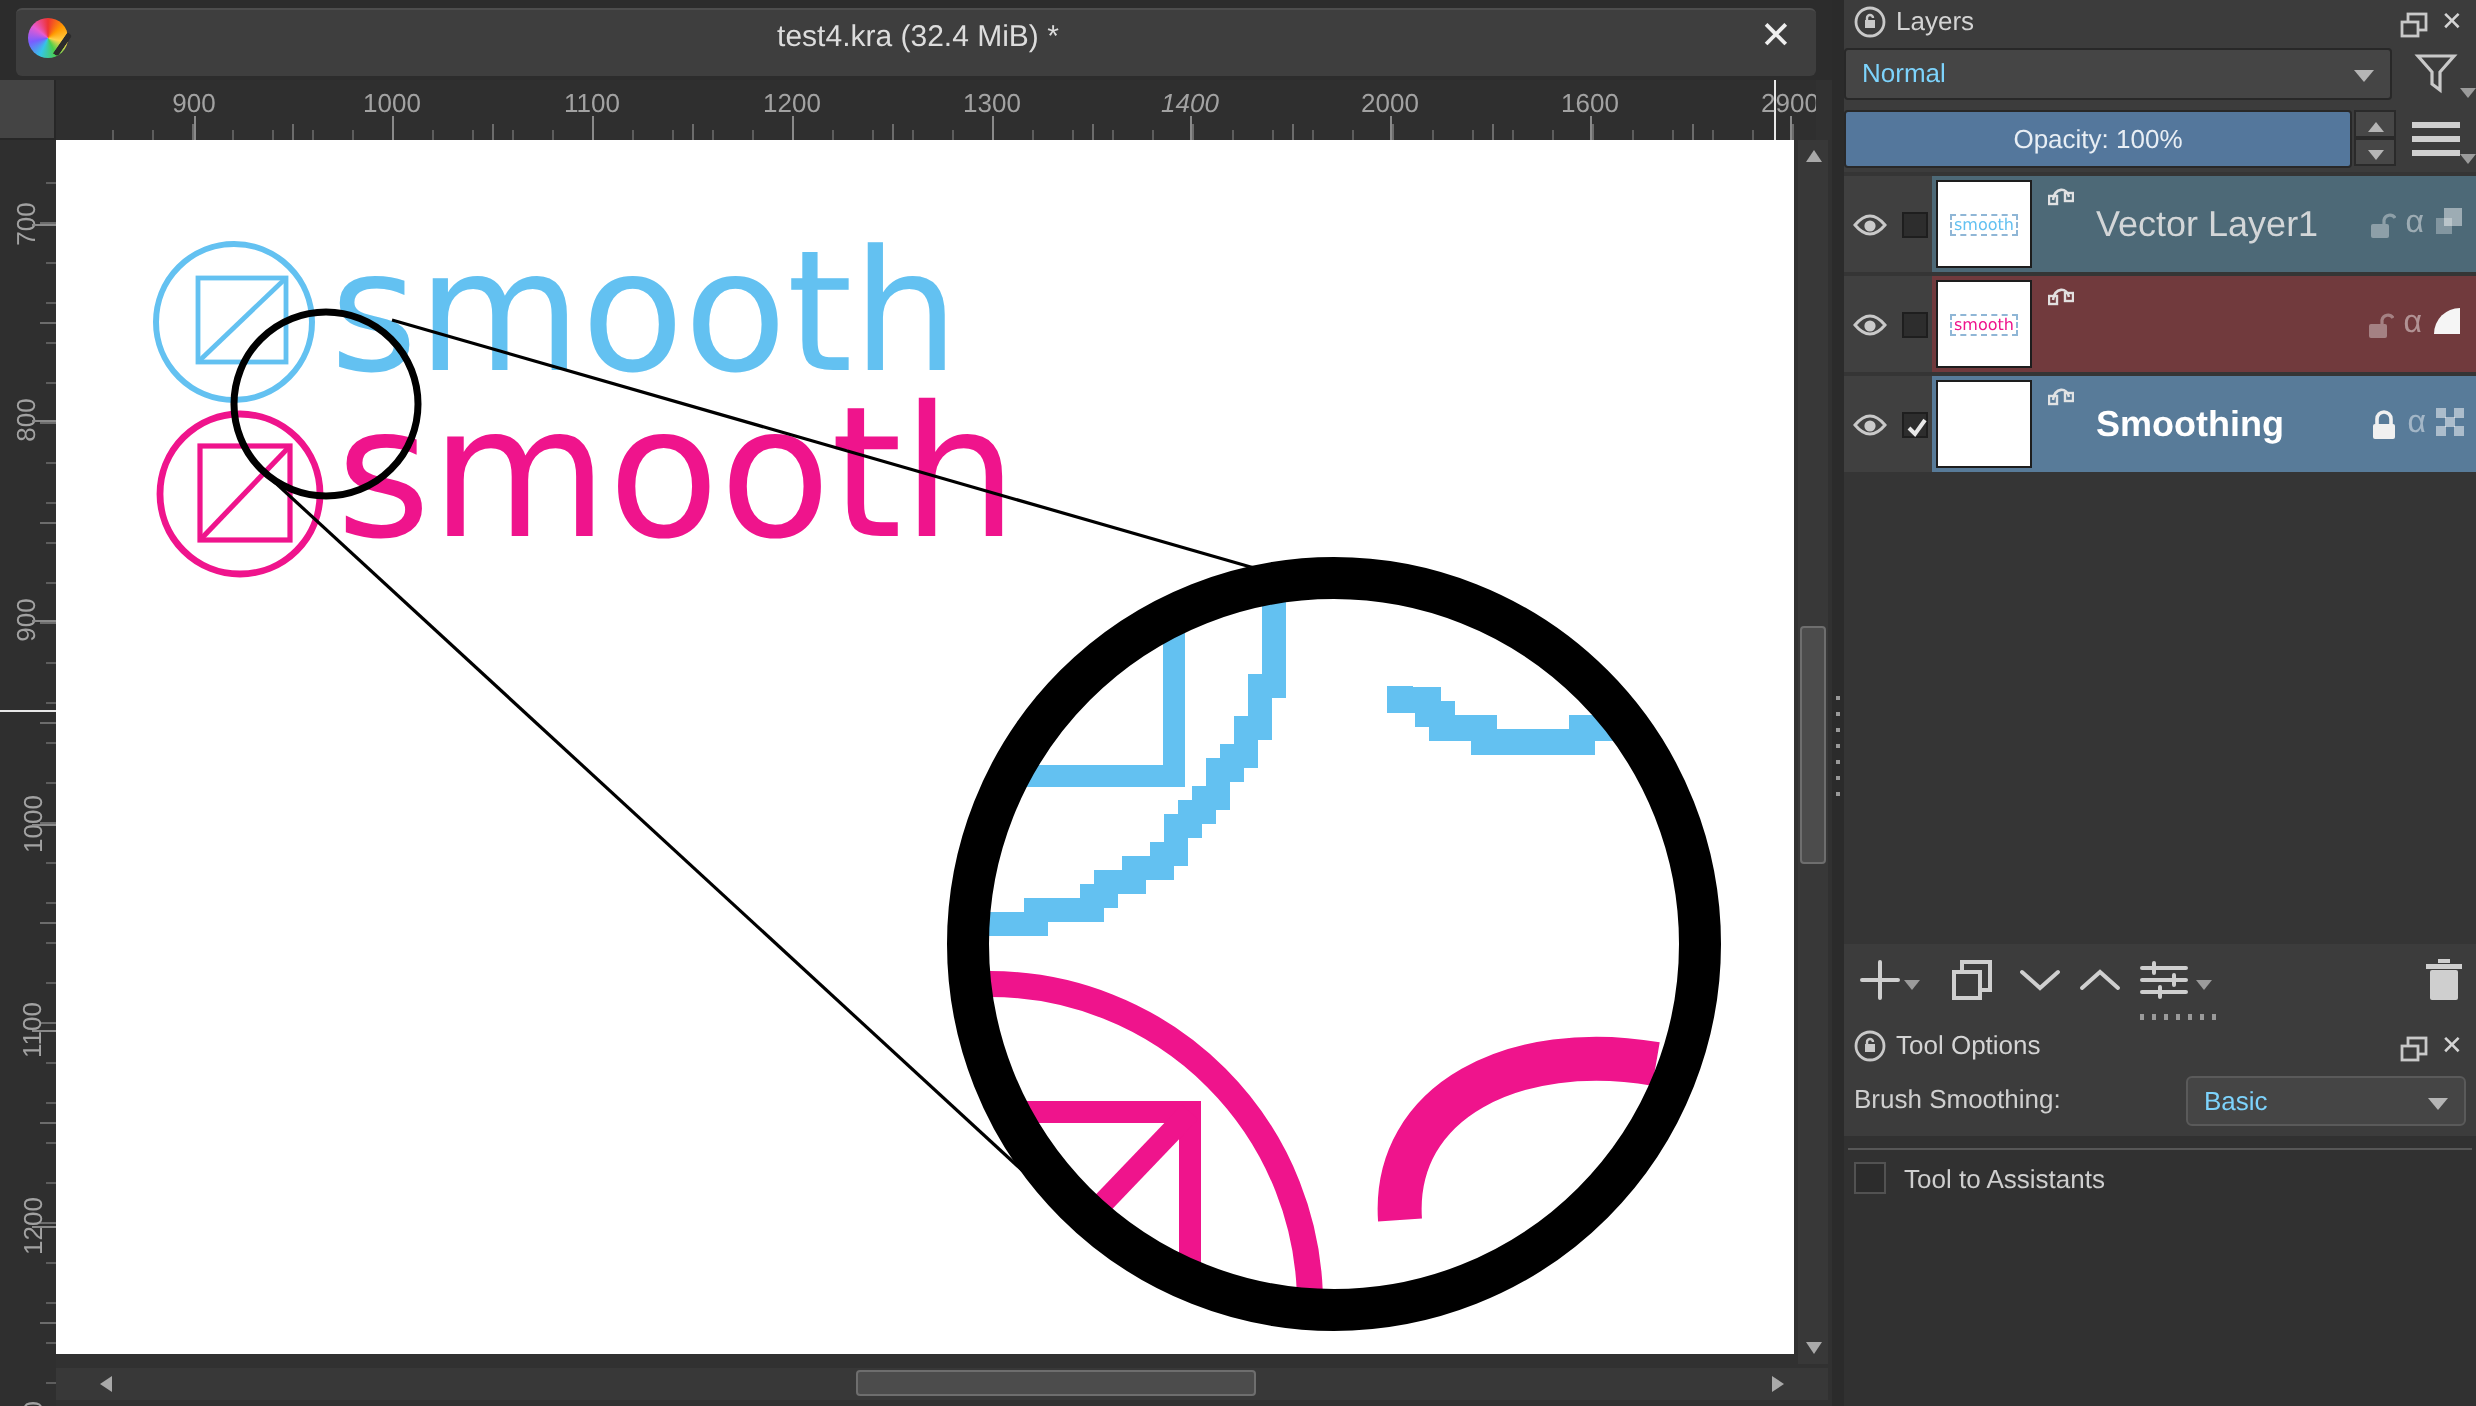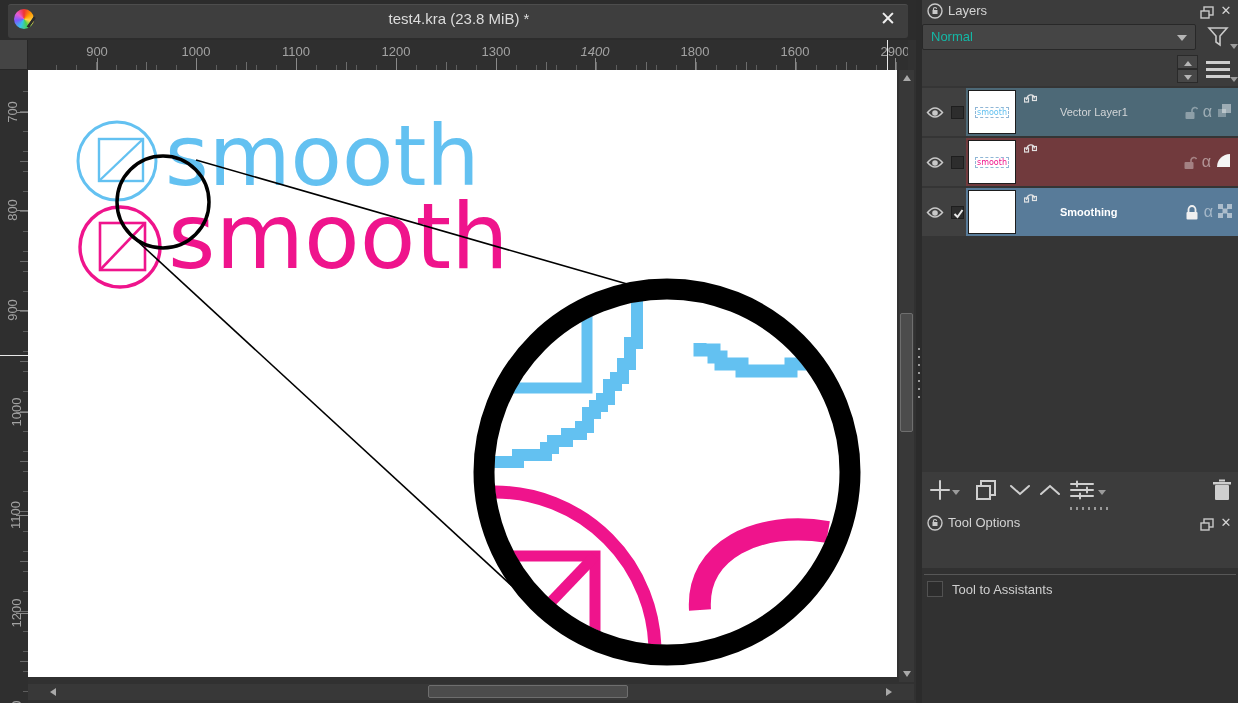--- a/index.html
+++ b/index.html
@@ -63,21 +63,21 @@
   .vsplit .dots{position:absolute;left:2px;top:348px;width:2px;height:50px;
     background:repeating-linear-gradient(180deg,#9a9a9a 0,#9a9a9a 2px,transparent 2px,transparent 8px);}
 
   
   .dock{position:absolute;left:922px;top:0;width:316px;height:568px;background:#3c3c3c;font-size:13px;}
   .dock-header{position:relative;height:22px;line-height:22px;}
   .dock-title{position:absolute;left:26px;top:0;color:#d4d4d4;}
   .hdr-lock{position:absolute;left:5px;top:3px;}
   .hdr-float{position:absolute;right:24px;top:4px;}
   .hdr-close{position:absolute;right:4px;top:3px;width:16px;height:16px;color:#d4d4d4;font-size:13px;line-height:16px;text-align:center;}
-  .combo{position:relative;background:#454545;border:1px solid #282828;border-radius:2px;color:#14b8a6;
+  .combo{position:relative;background:#454545;border:1px solid #282828;border-radius:2px;color:#7dd3fc;
     height:26px;line-height:24px;padding-left:8px;}
   .combo .chev{position:absolute;right:8px;top:10px;width:0;height:0;
     border-left:5px solid transparent;border-right:5px solid transparent;border-top:6px solid #b5b5b5;}
   .blend-row{position:absolute;left:0;top:24px;width:316px;height:28px;}
   .blend-combo{position:absolute;left:0;top:0;width:274px;}
   .funnel{position:absolute;left:284px;top:2px;}
   .mini-chev{position:absolute;width:0;height:0;border-left:4px solid transparent;border-right:4px solid transparent;border-top:5px solid #9b9b9b;}
 
   .opacity-row{position:absolute;left:0;top:55px;width:316px;height:29px;}
   .op-slider{position:absolute;left:0;top:0;width:254px;height:29px;background:#54779c;
@@ -96,21 +96,21 @@
   .eye-col{width:26px;background:#404040;display:flex;align-items:center;justify-content:center;}
   .cb-col{width:18px;background:#404040;display:flex;align-items:center;justify-content:center;}
   .cb{width:13px;height:13px;background:#2d2d2d;border:1px solid #1e1e1e;position:relative;}
   .cb svg{display:none;position:absolute;left:0;top:0;}
   .layer-row.checked .cb svg{display:block;}
   .row-main{position:relative;flex:1;}
   .thumb{position:absolute;left:2px;top:2px;width:48px;height:44px;background:#fff;border:1px solid #1d1d1d;
     display:flex;align-items:center;justify-content:center;overflow:hidden;}
   .thumb-word{font-size:8px;font-family:"DejaVu Sans",sans-serif;outline:1px dashed #8fb6d6;padding:0 1px;}
   .badge{position:absolute;left:58px;top:2px;opacity:.95;}
-  .layer-name{position:absolute;left:82px;top:0;height:48px;line-height:48px;color:#d3d6d8;font-size:11px;margin-left:12px;}
+  .layer-name{position:absolute;left:82px;top:0;height:48px;line-height:48px;color:#d3d6d8;font-size:18px;}
   .layer-row.current .layer-name{color:#fff;font-weight:bold;}
   .row-icons{position:absolute;right:6px;top:0;height:48px;display:flex;align-items:center;gap:5px;}
   .alpha{font-size:16px;color:rgba(255,255,255,.45);}
   .lock-icon .closed{display:none;} .lock-icon .open{display:block;opacity:.4;}
   .layer-row.lock-closed .lock-icon .closed{display:block;}
   .extra{display:none;}
   .layer-row.extra-layers .extra.e-layers{display:block;}
   .layer-row.extra-quarter .extra.e-quarter{display:block;}
   .layer-row.extra-checker .extra.e-checker{display:block;}
 
@@ -132,40 +132,40 @@
   svg .ln{stroke:#cfcfcf;stroke-width:2;fill:none;stroke-linecap:round;}
 </style>
 </head>
 <body>
 
 <div id="app">
 
   <div class="titlebar">
     <div class="titlebar-inner"></div>
     <div class="app-icon"></div>
-    <div class="title-text">test4.kra (23.8 MiB) *</div>
+    <div class="title-text">test4.kra (32.4 MiB) *</div>
     <div class="win-close">✕</div>
   </div>
 
   <div class="corner"></div>
   <div class="h-ruler">
       <div class="hmark" style="left:859px"></div>
       <div class="hlab" style="left: 69px;">900</div>
       <div class="hmaj" style="left: 69px;"></div>
       <div class="hlab" style="left: 168px;">1000</div>
       <div class="hmaj" style="left: 168px;"></div>
       <div class="hlab" style="left: 268px;">1100</div>
       <div class="hmaj" style="left: 268px;"></div>
       <div class="hlab" style="left: 368px;">1200</div>
       <div class="hmaj" style="left: 368px;"></div>
       <div class="hlab" style="left: 468px;">1300</div>
       <div class="hmaj" style="left: 468px;"></div>
       <div class="hlab" style="left: 567px; font-style: italic;">1400</div>
       <div class="hmaj" style="left: 567px;"></div>
-      <div class="hlab" style="left: 667px;">1800</div>
+      <div class="hlab" style="left: 667px;">2000</div>
       <div class="hmaj" style="left: 667px;"></div>
       <div class="hlab" style="left: 767px;">1600</div>
       <div class="hmaj" style="left: 767px;"></div>
       <div class="hlab" style="left: 867px;">2900</div>
       <div class="hmaj" style="left: 867px;"></div>
     </div>
   <div class="v-ruler">
       <div class="vmark" style="top:285px"></div>
       <div class="vlab" style="top: 42px;">700</div>
       <div class="vmaj" style="top: 42px;"></div>
@@ -259,20 +259,23 @@
       </div>
       <span class="funnel">
         <svg width="24" height="22">
             <path d="M3,2 H21 L14,10 V19 L10,16 V10 Z" fill="none" stroke="#c9c9c9" stroke-width="1.6"></path>
           </svg>
       </span>
       <span class="mini-chev" style="left:308px;top:20px;"></span>
     </div>
 
     <div class="opacity-row">
+      <div class="op-slider" style="background: rgb(84, 119, 156);">
+        <span>Opacity: 100%</span>
+      </div>
       <div class="spins">
         <div class="spin up">
             <span class="arr"></span>
           </div>
         <div class="spin dn">
             <span class="arr"></span>
           </div>
       </div>
       <span class="hamburger"></span>
       <span class="mini-chev" style="left:308px;top:22px;"></span>
@@ -463,19 +466,26 @@
       </span>
       <span class="dock-title">Tool Options</span>
       <span class="hdr-float">
         <svg width="14" height="13">
             <rect x="4" y="1" width="9" height="8" fill="none" stroke="#c9c9c9" stroke-width="1.4"></rect>
             <rect x="1" y="5" width="8" height="7" fill="#3c3c3c" stroke="#c9c9c9" stroke-width="1.4"></rect>
           </svg>
       </span>
       <span class="hdr-close">✕</span>
     </div>
+    <div class="brush-row">
+      <span class="brush-label">Brush Smoothing:</span>
+      <div class="combo brush-combo">
+        <span>Basic</span>
+        <span class="chev"></span>
+      </div>
+    </div>
     <div class="divider"></div>
     <div class="snap-row">
       <span class="snap-cb"></span>
       <span class="snap-label">Tool to Assistants</span>
     </div>
   </div>
 </div>
 
 </body></html>

